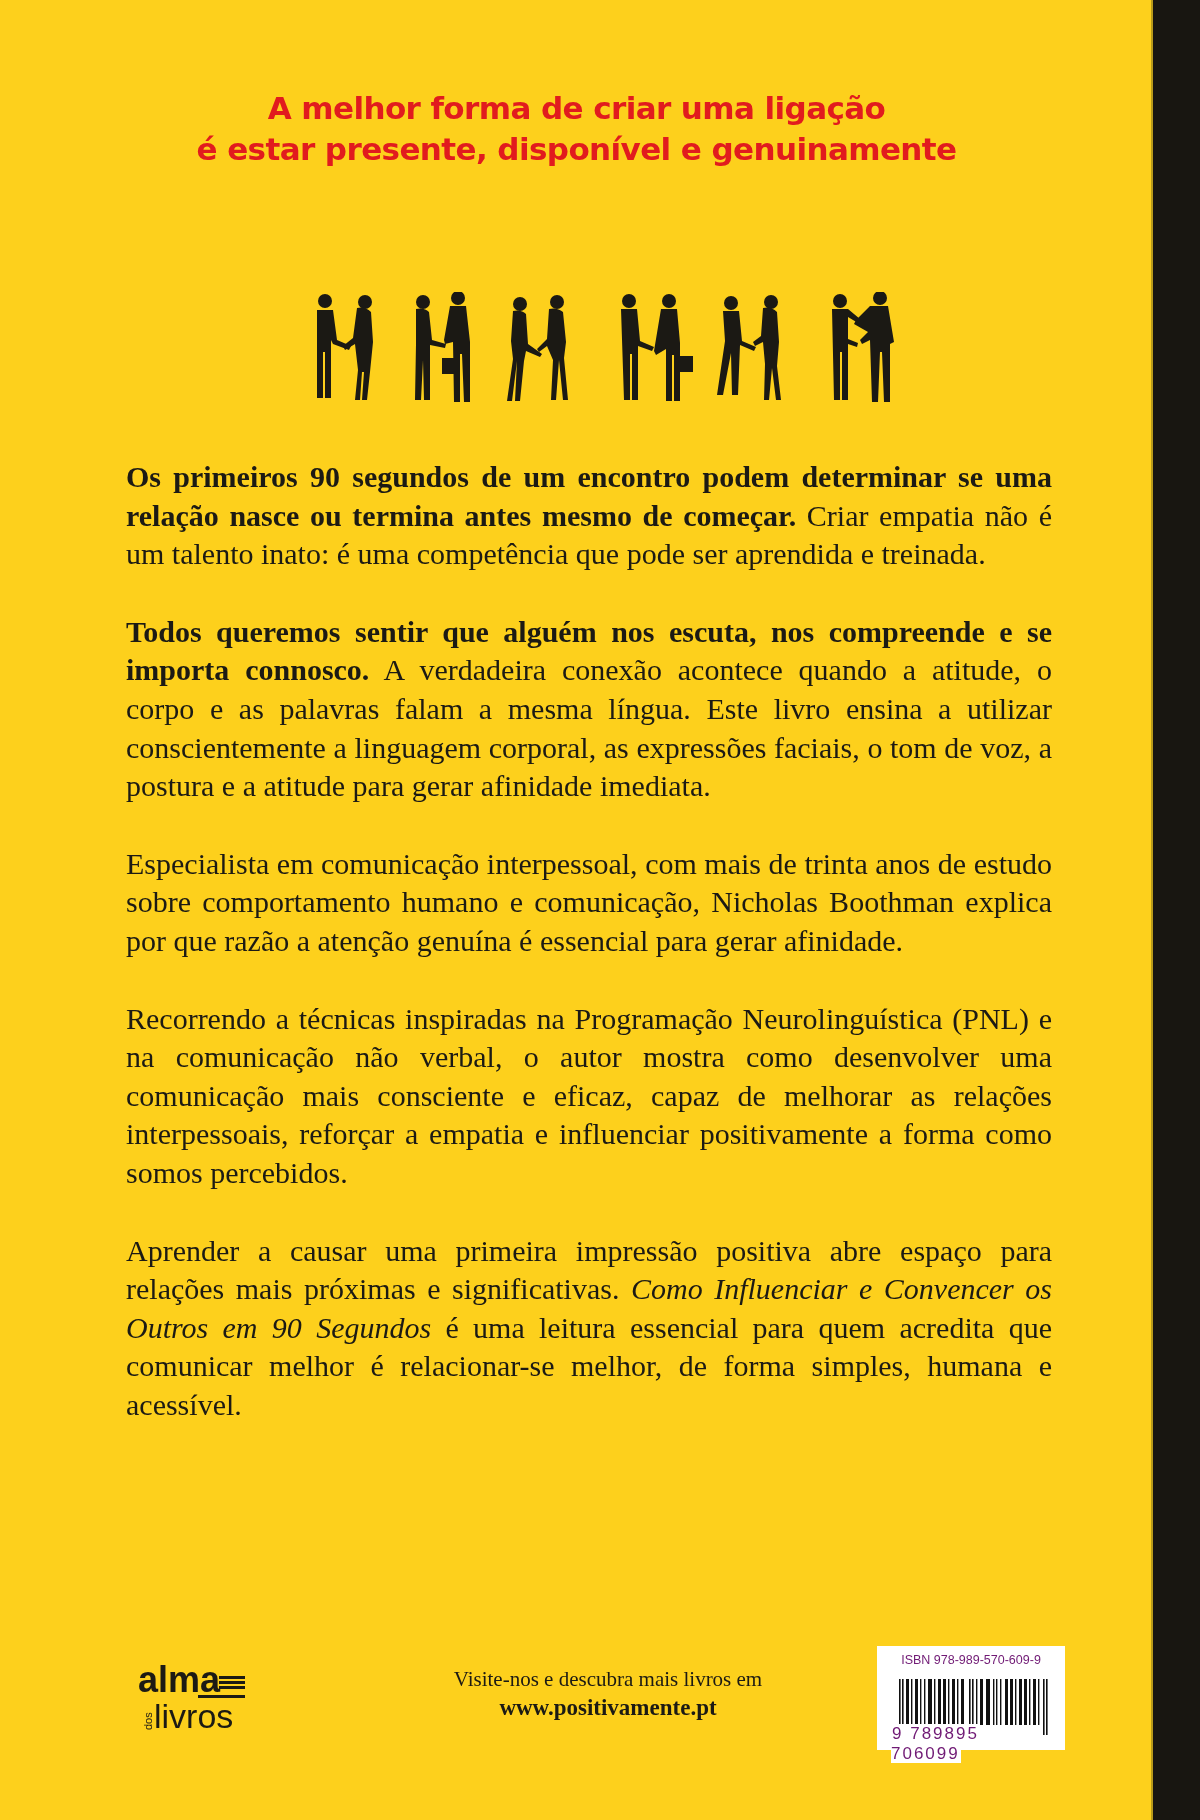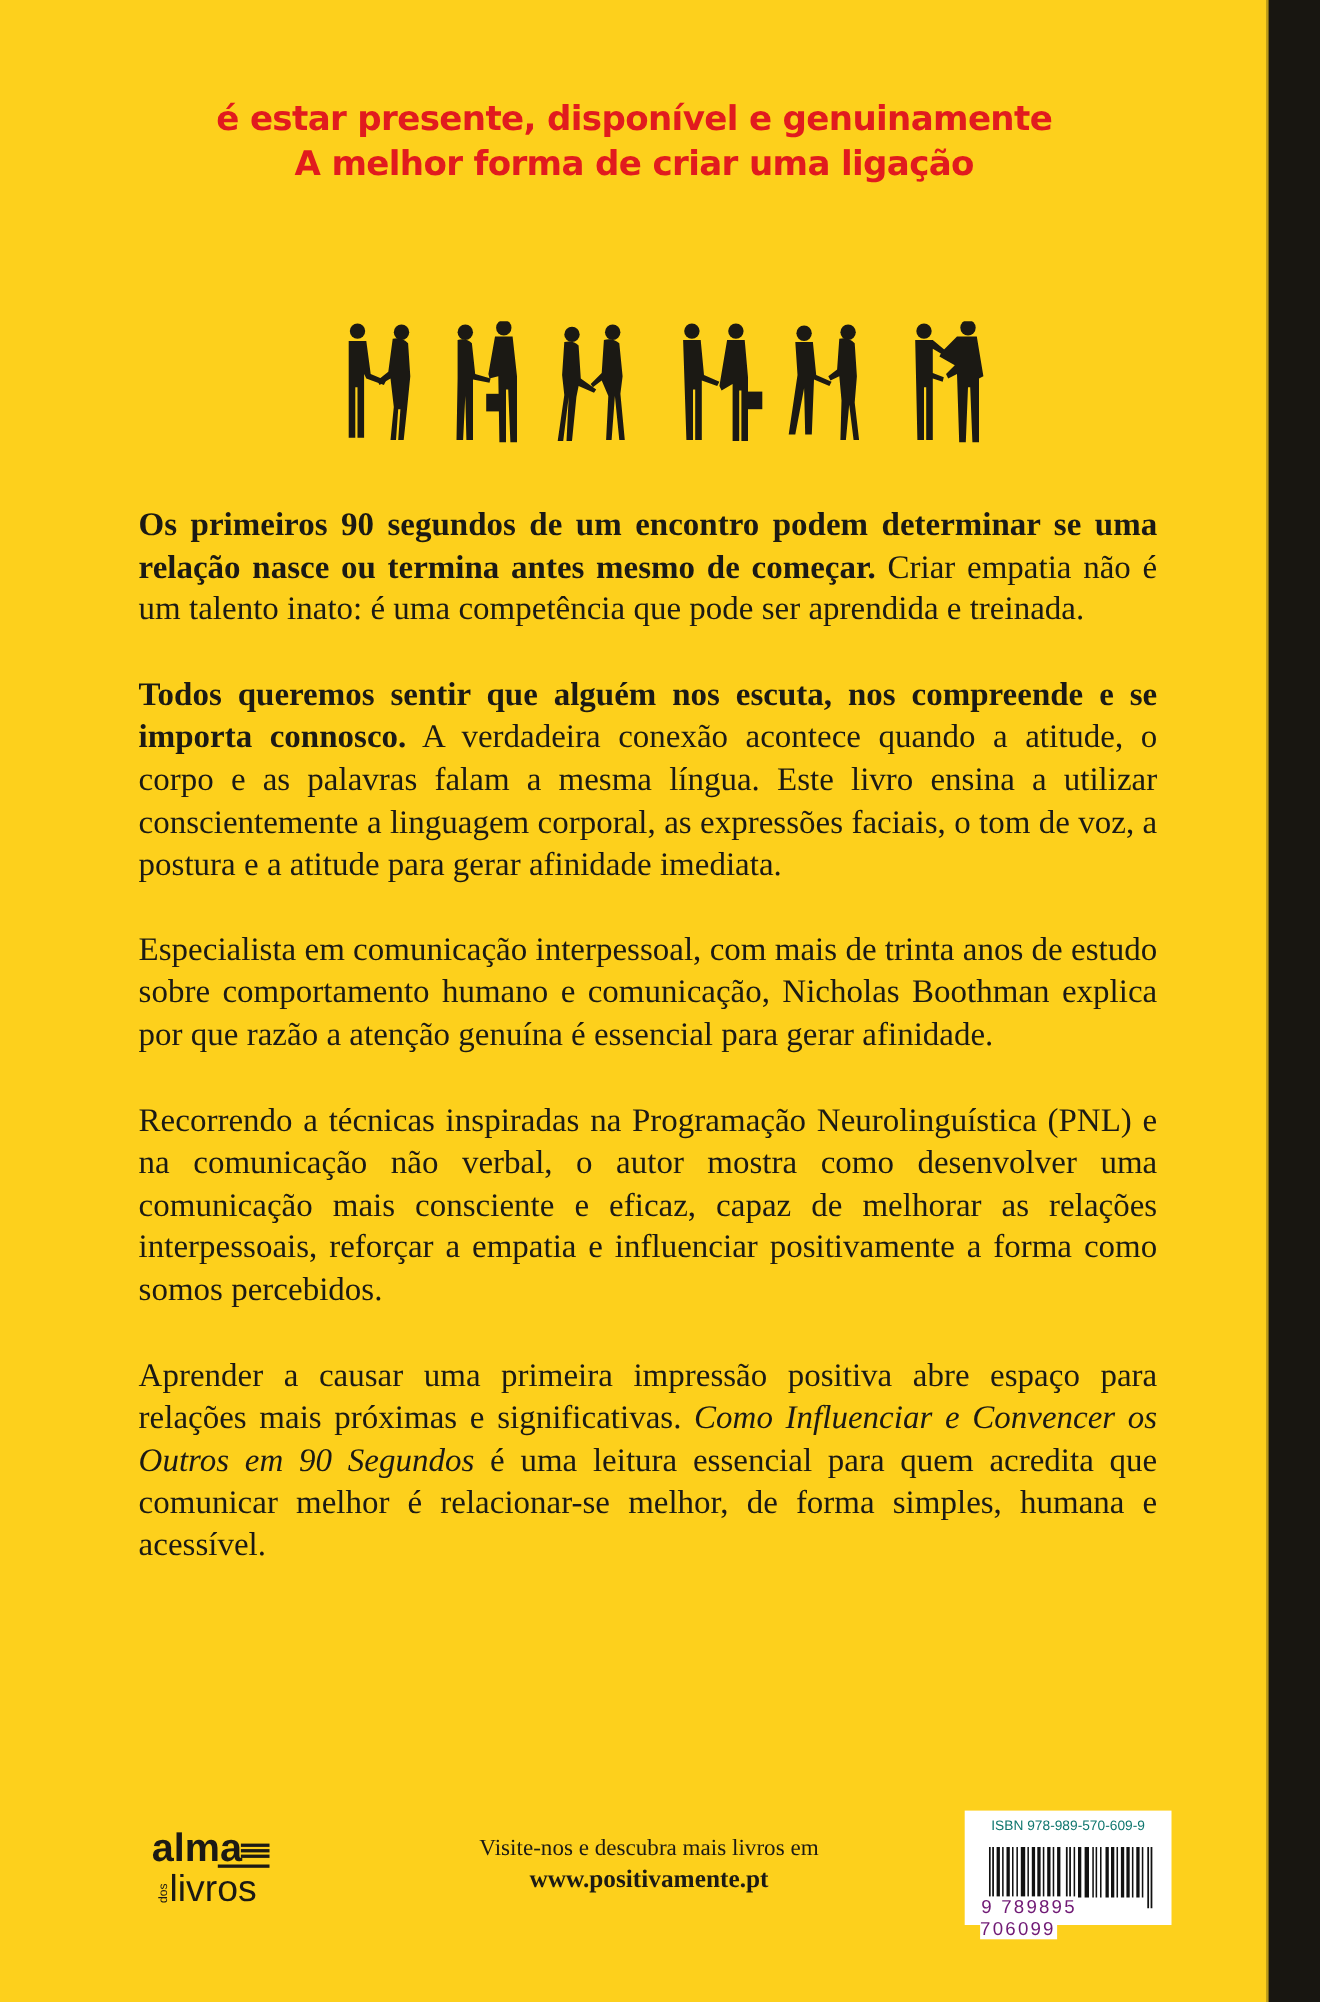--- a/index.html
+++ b/index.html
@@ -33,51 +33,51 @@
       font-size: 30px; line-height: 38.6px; text-align: justify;
     }
     .body-text p { margin: 0 0 39px 0; }
     .body-text b { font-weight: bold; }
     .body-text i { font-style: italic; }
     .logo {
       position: absolute; left: 138px; top: 1662px; width: 120px; height: 72px;
     }
     .logo svg { width: 100%; height: 100%; display: block; }
     .visit {
-      position: absolute; left: 390px; top: 1665px; width: 400px; text-align: center;
+      position: absolute; left: 408px; top: 1665px; width: 400px; text-align: center;
     }
     .visit .line1 { font-size: 21px; line-height: 28px; }
     .visit .line2 { font-size: 23px; line-height: 30px; font-weight: bold; }
     .barcode-box {
       position: absolute; left: 877px; top: 1646px; width: 188px; height: 104px;
       background: #ffffff;
     }
     .isbn {
       position: absolute; top: 7px; left: 0; width: 100%; text-align: center;
-      font-family: "Liberation Sans", sans-serif; font-size: 12.5px; color: #0f766e;
+      font-family: "Liberation Sans", sans-serif; font-size: 12.5px; color: #701a75;
     }
     .bars { position: absolute; left: 22px; top: 33px; width: 150px; height: 56px; }
     .bars svg { width: 100%; height: 100%; display: block; }
     .barnum {
       position: absolute; left: 14px; top: 78px; width: 160px;
       font-family: "Liberation Sans", sans-serif; font-size: 17px; color: #701a75;
       letter-spacing: 2px; background: transparent;
     }
     .barnum span { background: #fff; padding: 0 1px; }
   </style>
 </head>
 <body>
 
 <div class="spine">
   <div class="spine-edge"></div>
 </div>
 
 <div class="headline">
+  <div>A melhor forma de criar uma ligação</div>
   <div>é estar presente, disponível e genuinamente</div>
-  <div>A melhor forma de criar uma ligação</div>
 </div>
 
 <div class="silhouettes">
   <svg viewBox="0 0 605 112" fill="#1b1914">
 
     <g>
       <circle cx="20" cy="9" r="7"></circle>
       <path d="M12 18 h16 l4 30 l14 6 l-2 4 l-16 -6 l-2 -4 v58 h-6 v-46 h-2 v46 h-6 z"></path>
       <circle cx="60" cy="10" r="7"></circle>
       <path d="M52 16 q8 -2 14 4 l2 30 l-3 30 l-3 28 h-5 l2 -28 h-2 l-2 28 h-5 l3 -30 l-3 -26 l-10 6 l-2 -4 l10 -8 z"></path>

